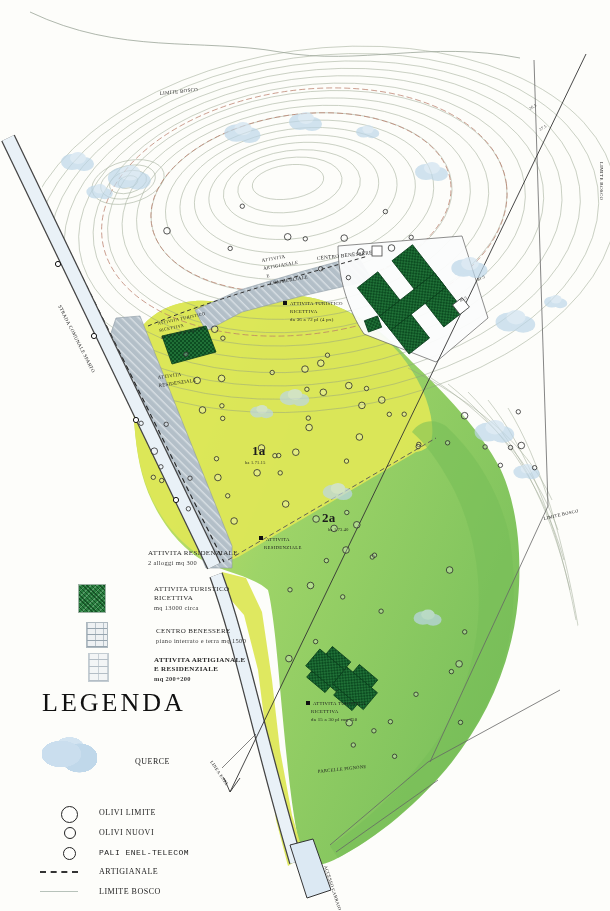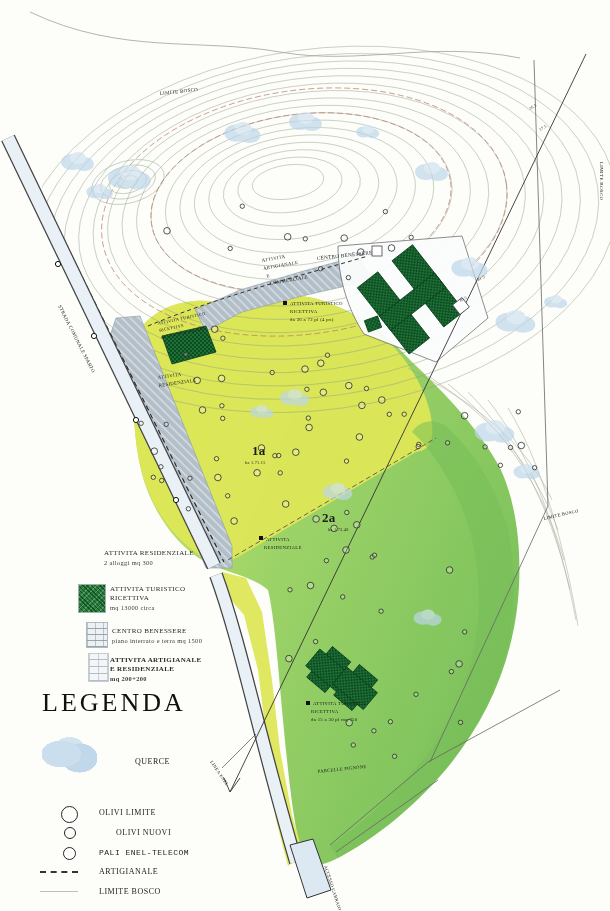--- a/index.html
+++ b/index.html
@@ -6,21 +6,21 @@
   .page{
     position:relative;width:610px;height:911px;background:#fdfdfa;
     font-family:"Liberation Serif",serif;overflow:hidden;
     --zone-yellow:#dde757;--zone-green:#9ed468;--zone-dark:#76bd58;
     --building:#1f7036;--road:#e9f1f7;--hatch:#b3bfc8;--tree:#bcd6e8;--contour:#8f9c85;
   }
   svg{position:absolute;left:0;top:0;}
   svg text{font-family:"Liberation Serif",serif;fill:#1c1c1c;}
   .maplbl{letter-spacing:.3px;}
   
-  .lg{position:absolute;color:#2a2a2a;}
+  .lg{position:absolute;color:#2a2a2a;margin-left:44px;}
   .lg .ln{font-size:7px;letter-spacing:.35px;line-height:9px;white-space:nowrap;}
   .lg .ln.sub{font-size:6.4px;color:#3a3a3a;}
   .sw{position:absolute;}
   .sw-green{background:#2a7d3f;background-image:repeating-linear-gradient(45deg,rgba(0,45,12,.55) 0 1px,transparent 1px 3px),repeating-linear-gradient(-45deg,rgba(220,255,225,.25) 0 1px,transparent 1px 4px);border:1px solid #9fb3a6;}
   .sw-brick{background:#eef1f3;background-image:repeating-linear-gradient(0deg,#97a5af 0 1px,transparent 1px 6px),repeating-linear-gradient(90deg,#b9c3ca 0 1px,transparent 1px 8px);border:1px solid #aeb9c0;}
   .sw-brick2{background:#f3f5f6;background-image:repeating-linear-gradient(0deg,#b4bec6 0 1px,transparent 1px 7px),repeating-linear-gradient(90deg,#c9d1d7 0 1px,transparent 1px 9px);border:1px solid #c3ccd2;}
   .sw-blob{background:radial-gradient(ellipse 60% 55% at 35% 45%,#cadeee 0 60%,transparent 61%),radial-gradient(ellipse 55% 60% at 68% 55%,#c0d8ea 0 60%,transparent 61%),radial-gradient(ellipse 45% 45% at 50% 30%,#d3e4f1 0 60%,transparent 61%);filter:blur(.4px);}
   .sw-circle{border:1.3px solid #222;border-radius:50%;background:rgba(255,255,255,.4);}
   .sw-dash{border-top:2px dashed #333;}
   .sw-line{border-top:1.2px solid #b7c2ba;}
@@ -426,21 +426,21 @@
 
   <div class="legend-title" style="left:42px;top:688px;">LEGENDA</div>
 
   <div class="sw sw-blob" style="left:42px;top:736px;width:55px;height:40px;"></div>
   <div class="lg-item-label" style="left:99px;top:757px;padding-left:36px;">QUERCE</div>
 
   <div class="sw sw-circle" style="left:61px;top:806px;width:15px;height:15px;"></div>
   <div class="lg-item-label" style="left:99px;top:808px;">OLIVI LIMITE</div>
 
   <div class="sw sw-circle" style="left:64px;top:827px;width:10px;height:10px;"></div>
-  <div class="lg-item-label" style="left:104px;top:828px;padding-left:12px;">OLIVI NUOVI</div>
+  <div class="lg-item-label" style="left:87px;top:828px;padding-left:12px;">OLIVI NUOVI</div>
 
   <div class="sw sw-circle" style="left:63px;top:847px;width:11px;height:11px;"></div>
   <div class="lg-item-label" style="left:99px;top:848px;font-family:Liberation Mono, monospace;">PALI ENEL-TELECOM</div>
 
   <div class="sw sw-dash" style="left:40px;top:871px;width:38px;"></div>
   <div class="lg-item-label" style="left:99px;top:867px;">ARTIGIANALE</div>
 
   <div class="sw sw-line" style="left:40px;top:891px;width:38px;"></div>
   <div class="lg-item-label" style="left:99px;top:887px;">LIMITE BOSCO</div>
 </div>

